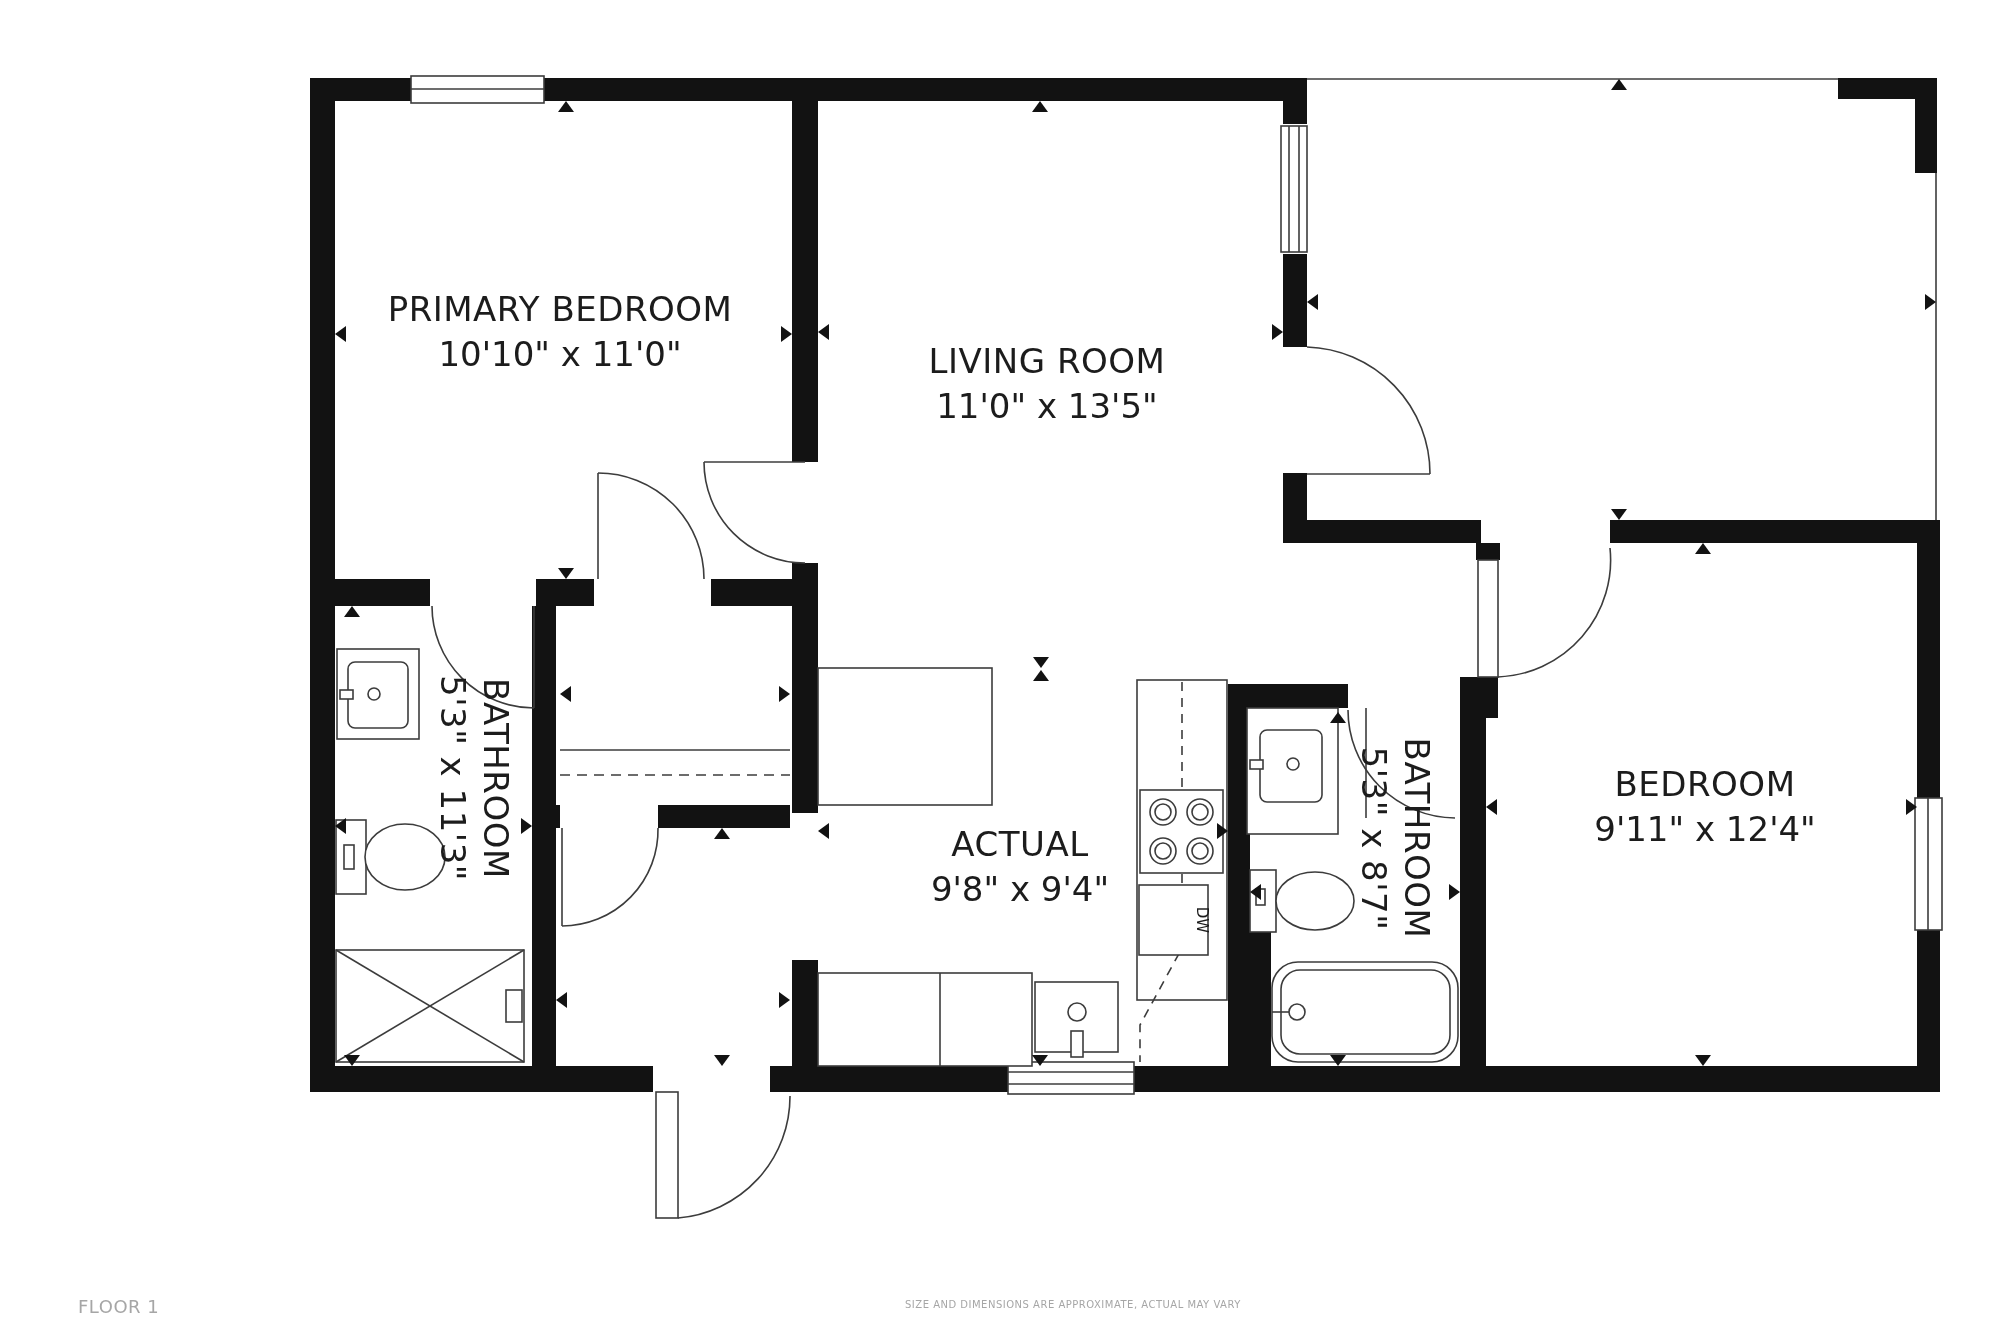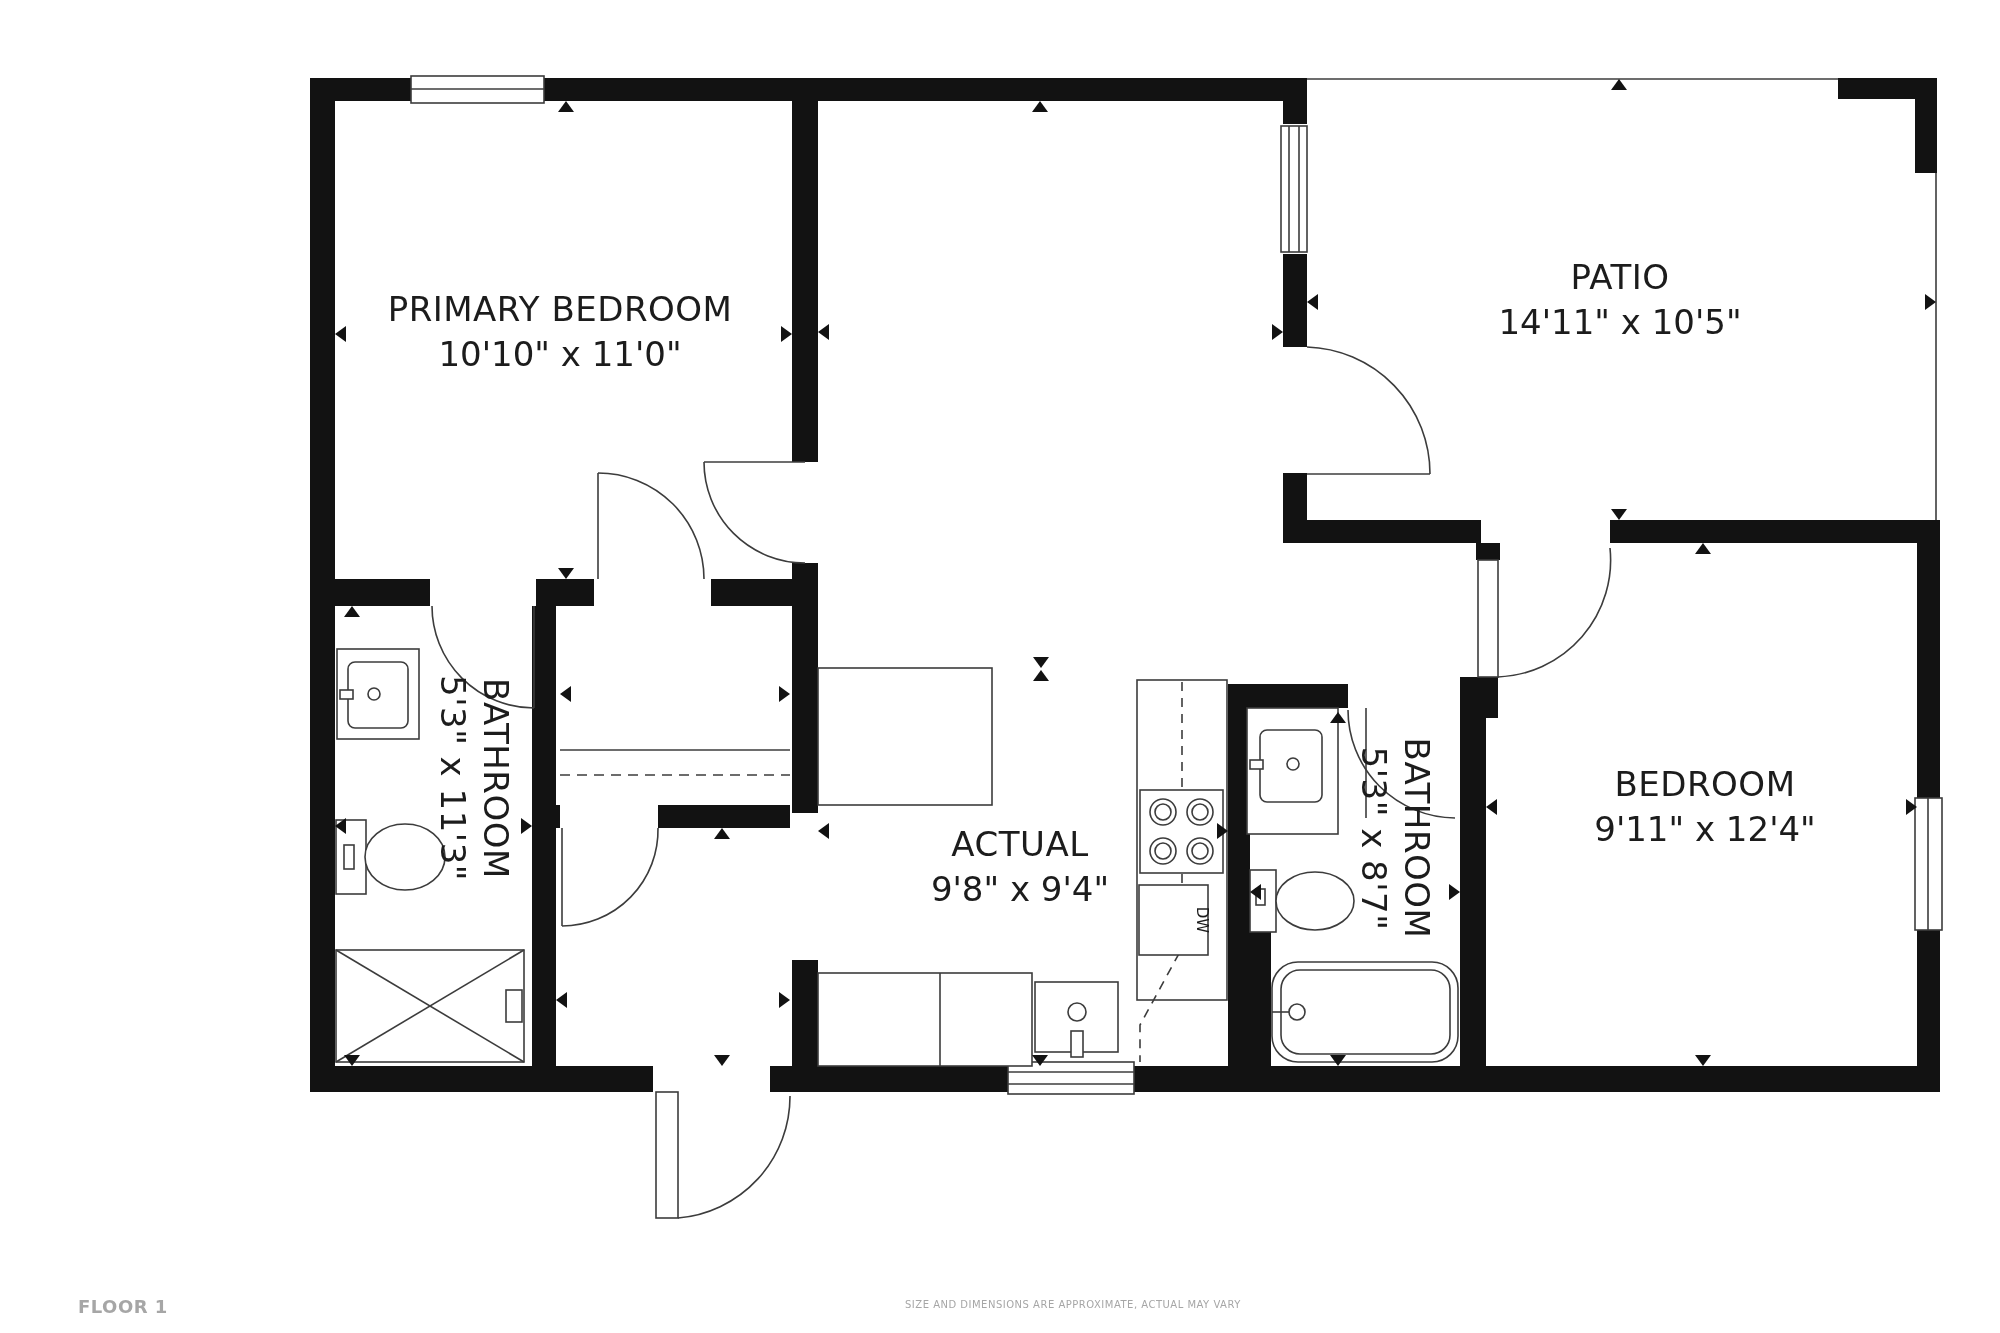--- a/index.html
+++ b/index.html
@@ -5,21 +5,21 @@
   html,body{margin:0;padding:0;background:#ffffff;}
   #canvas{position:relative;width:2000px;height:1333px;background:#ffffff;overflow:hidden;
           font-family:"DejaVu Sans","Liberation Sans",sans-serif;}
   #plan-svg{position:absolute;left:0;top:0;}
   .rlabel{position:absolute;transform:translate(-50%,-50%);text-align:center;color:#1c1c1c;
           font-size:34px;line-height:1.32;white-space:nowrap;}
   .rlabel .nm{letter-spacing:.5px;}
   .vlabel{position:absolute;transform:translate(-50%,-50%);color:#1c1c1c;font-size:34px;
           line-height:1.25;writing-mode:vertical-rl;text-align:center;white-space:nowrap;letter-spacing:.5px;}
   .footer-text{position:absolute;color:#a6a6a6;letter-spacing:.5px;}
-  #floor-label{left:78px;top:1296px;font-size:18px;font-weight:bold;}
+  #floor-label{left:78px;top:1296px;font-size:18px;}
   #disclaimer{left:905px;top:1299px;font-size:10px;}
 </style>
 </head>
 <body>
 
 <div id="canvas">
 
 <svg id="plan-svg" width="2000" height="1333" viewBox="0 0 2000 1333">
   <g fill="#121212" stroke="none">
 
@@ -243,23 +243,23 @@
     <polygon points="1917,807 1906,799 1906,815"></polygon>
     <polygon points="1703,543 1695,554 1711,554"></polygon>
     <polygon points="1703,1066 1695,1055 1711,1055"></polygon>
   </g>
 </svg>
 
 <div class="rlabel" style="left:560px;top:332px;">
   <div class="nm">PRIMARY BEDROOM</div>
   <div class="dims">10'10" x 11'0"</div>
 </div>
-<div class="rlabel" style="left:1620px;top:300px;">
-  <div class="nm">PATIO</div>
-  <div class="dims">14'11" x 10'5"</div>
+<div class="rlabel" style="left:1047px;top:384px;">
+  <div class="nm">LIVING ROOM</div>
+  <div class="dims">11'0" x 13'5"</div>
 </div>
 <div class="rlabel" style="left:1020px;top:867px;">
   <div class="nm">ACTUAL</div>
   <div class="dims">9'8" x 9'4"</div>
 </div>
 <div class="rlabel" style="left:1705px;top:807px;">
   <div class="nm">BEDROOM</div>
   <div class="dims">9'11" x 12'4"</div>
 </div>
 <div class="vlabel" style="left:474px;top:778px;">

